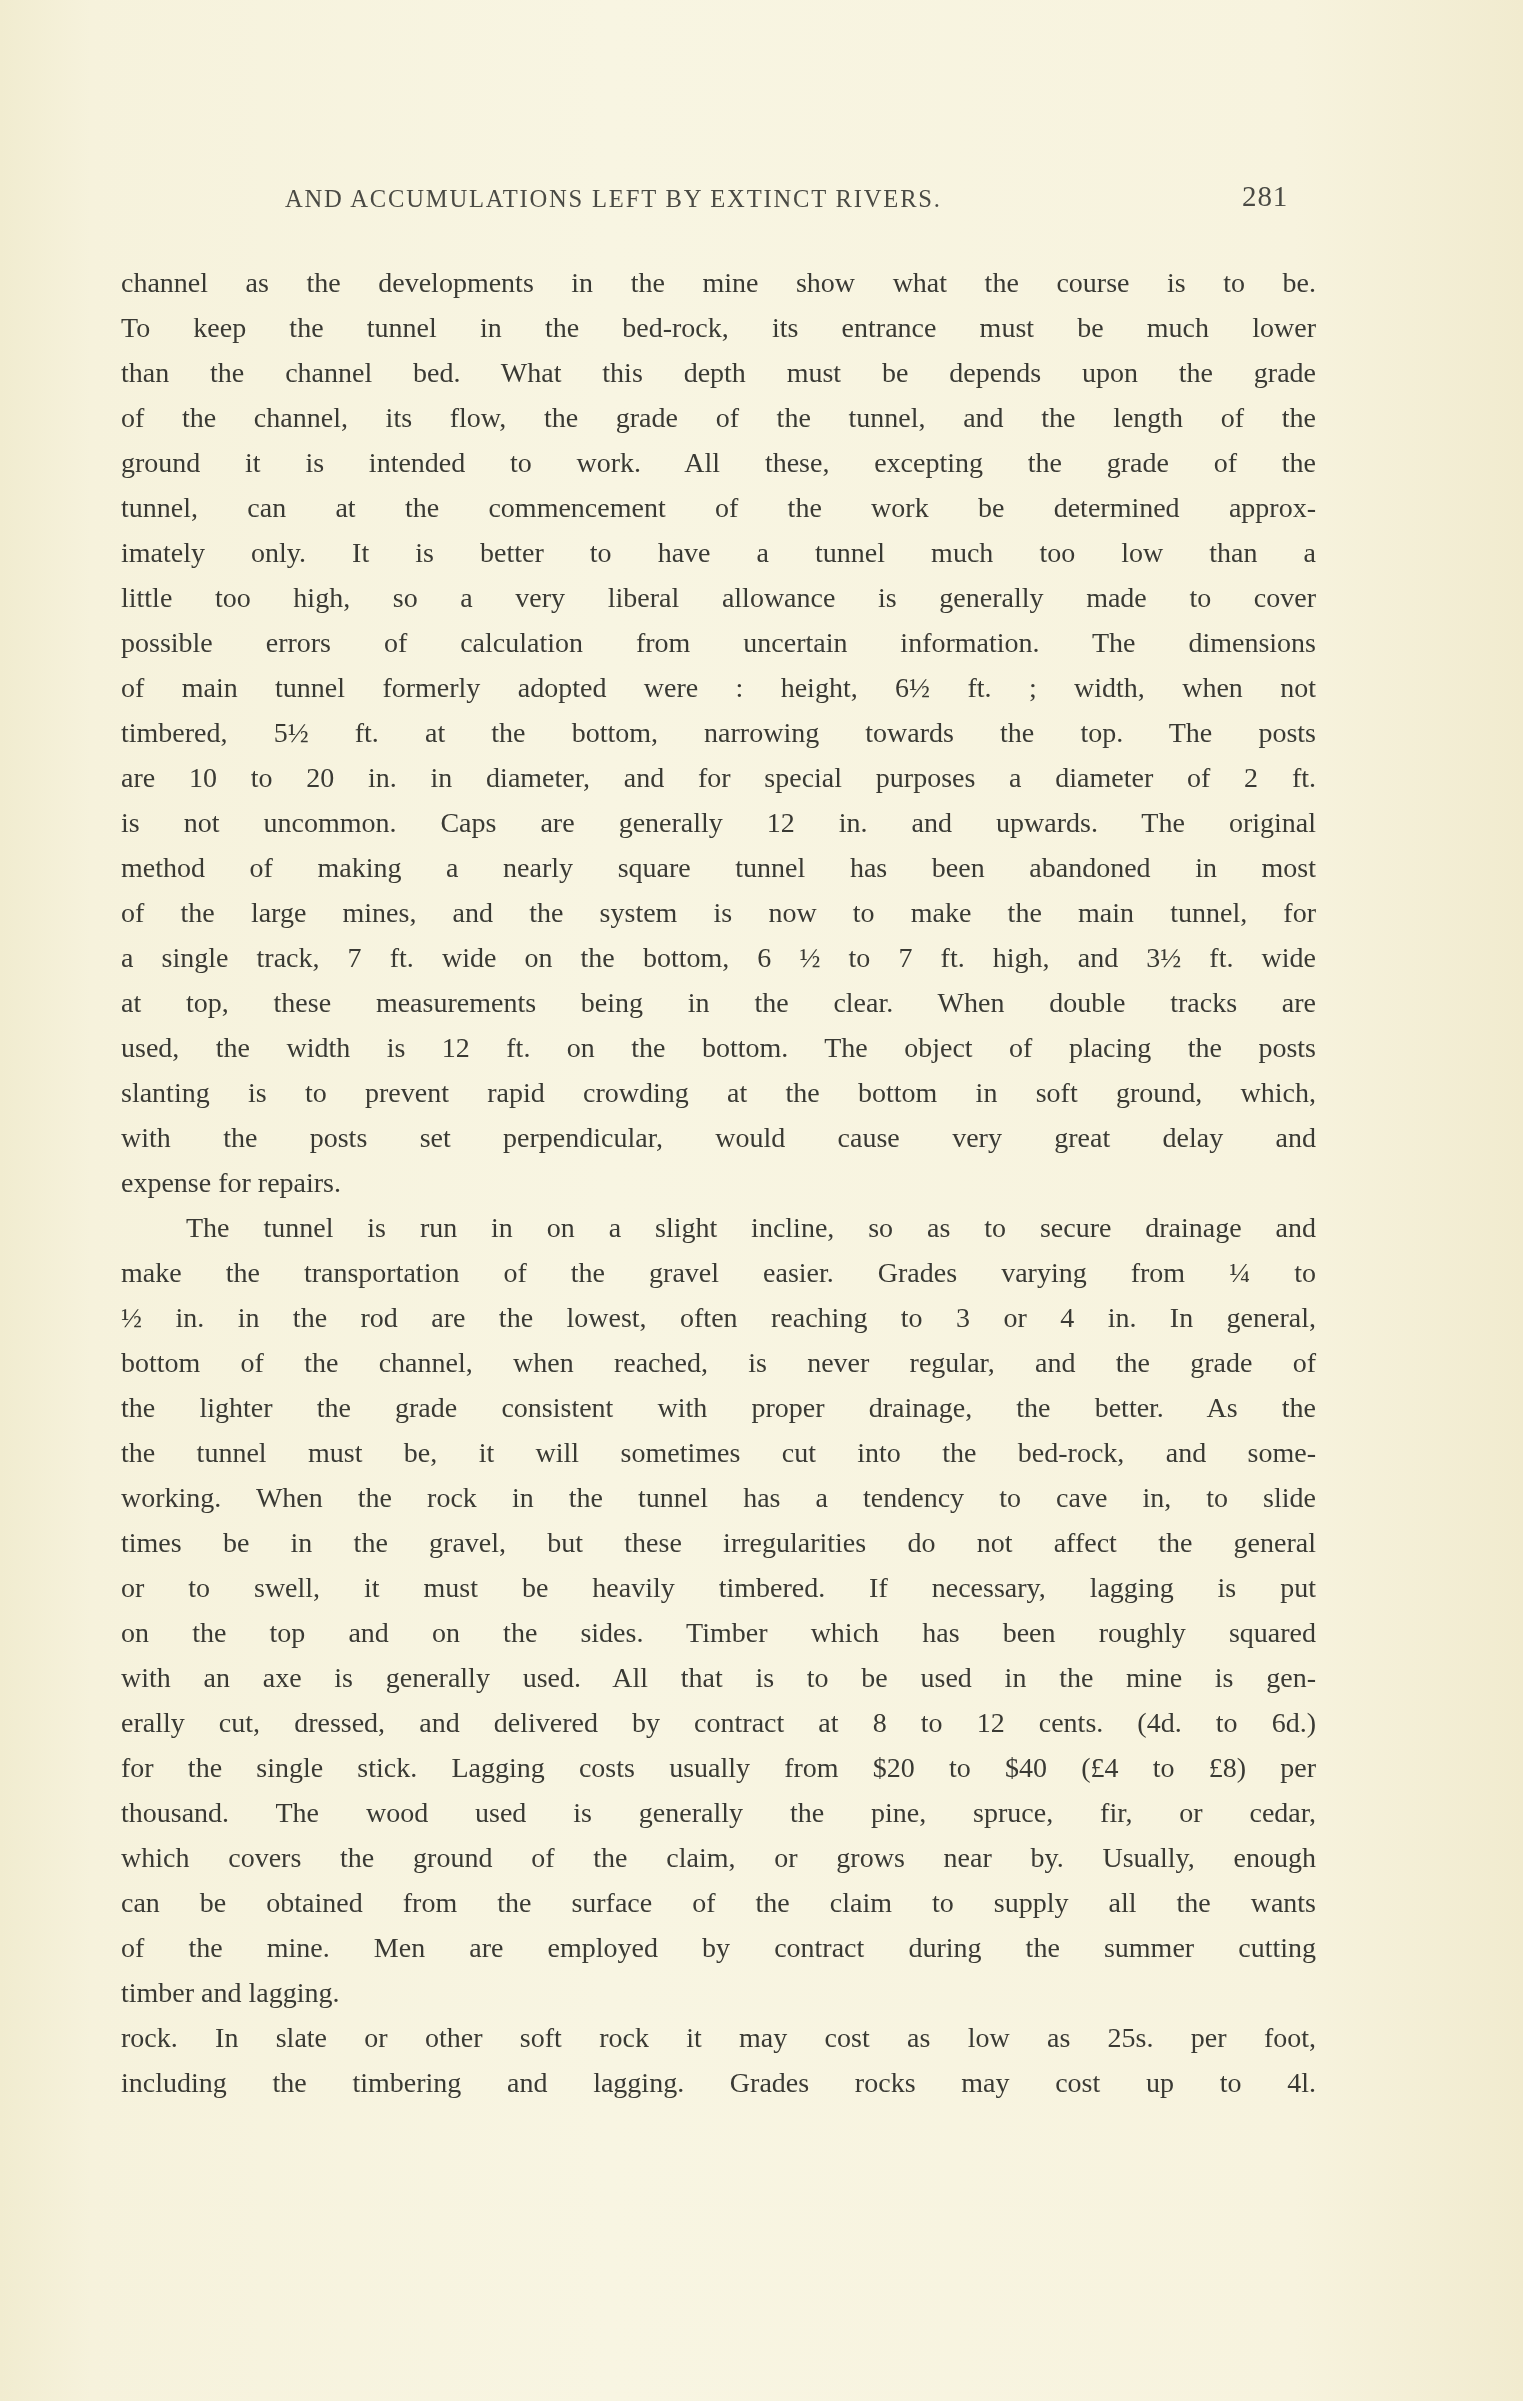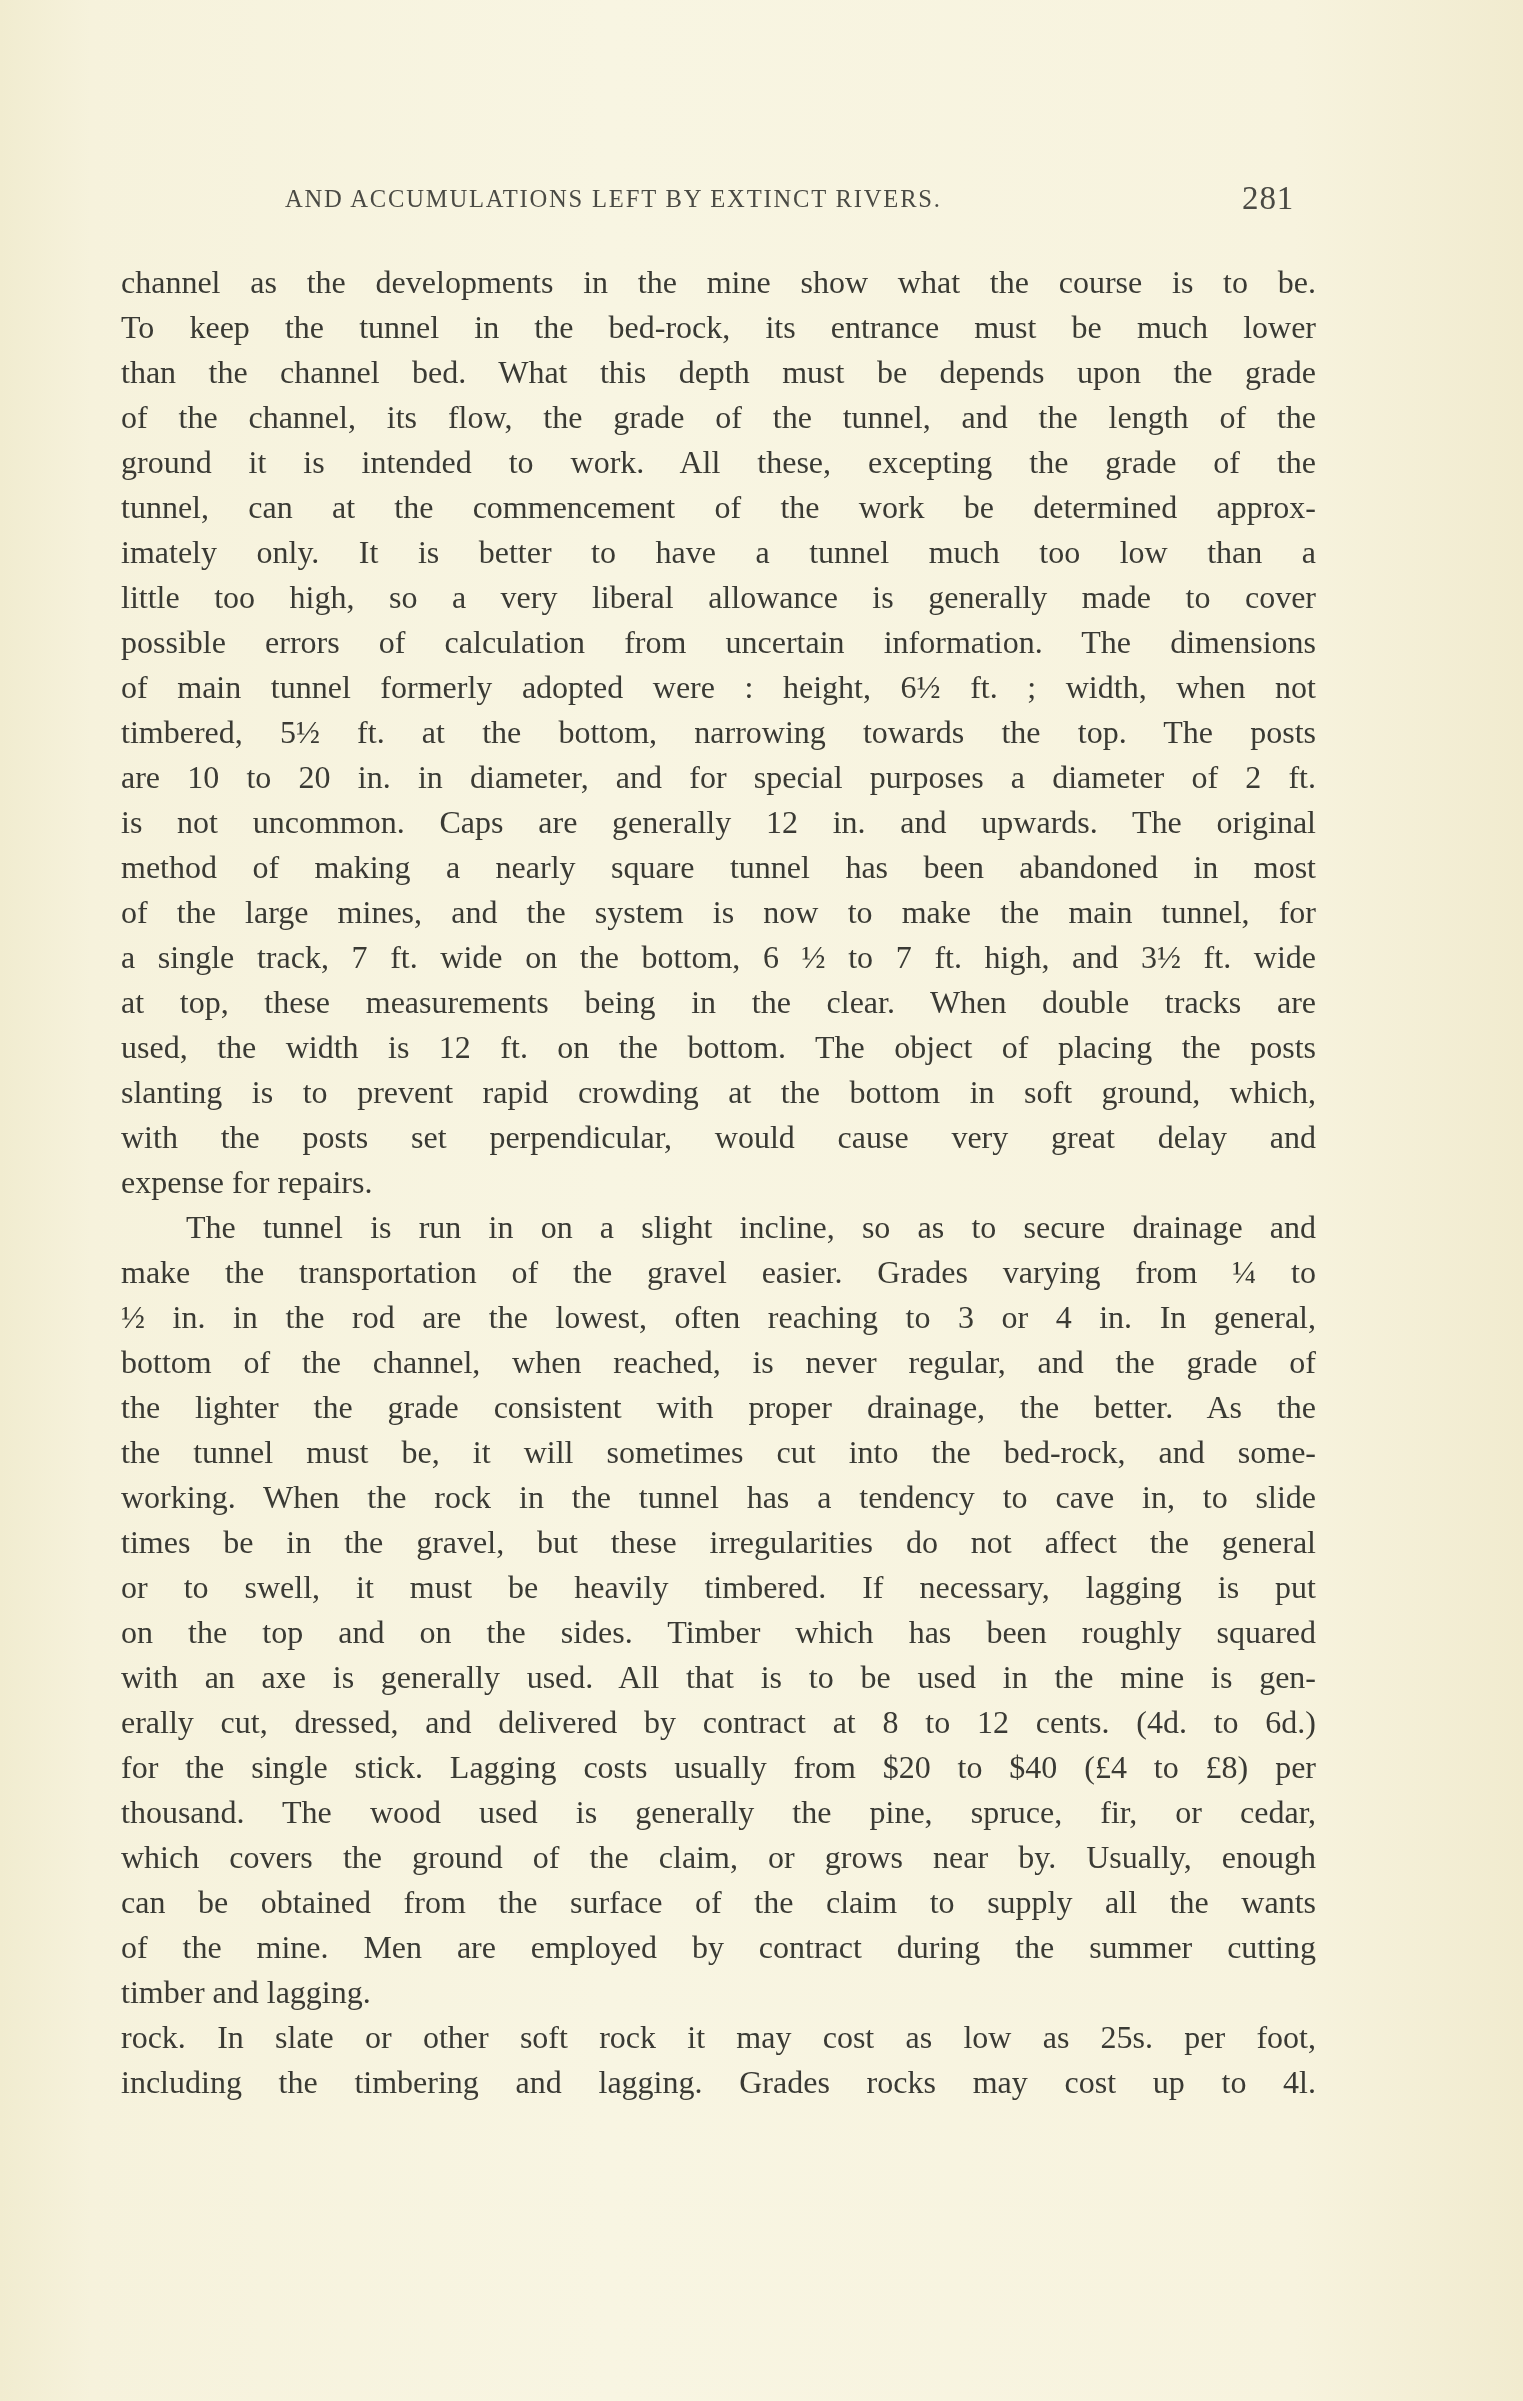--- a/index.html
+++ b/index.html
@@ -8,24 +8,24 @@
     background: linear-gradient(90deg, #f1ecd0 0%, #f6f2dc 6%, #f8f5e2 40%, #f7f3de 85%, #f1ebcf 100%);
     position: relative; overflow: hidden;
     font-family: "Liberation Serif", "DejaVu Serif", serif;
     color: #3a3a34;
   }
   .running-head {
     position: absolute; top: 178px; left: 285px; width: 1054px; height: 44px;
     font-size: 24.6px; letter-spacing: 1.8px; color: #4a4a44;
   }
   .running-head .title { position: absolute; left: 0; top: 7px; }
-  .running-head .pageno { position: absolute; left: 957px; top: 1.8px; font-size: 33px; letter-spacing: 0.9px; }
+  .running-head .pageno { position: absolute; left: 957px; top: 1.8px; font-size: 29px; letter-spacing: 0.9px; }
   .body-text {
     position: absolute; top: 260px; left: 121px; width: 1195px;
-    font-size: 32px; line-height: 45px;
+    font-size: 28px; line-height: 45px;
   }
   .line {
     display: block; height: 45px; white-space: nowrap;
     text-align: justify; text-align-last: justify;
   }
   .line.last { text-align-last: left; }
   .line.indent { padding-left: 65px; }
 </style>
 </head>
 <body>

